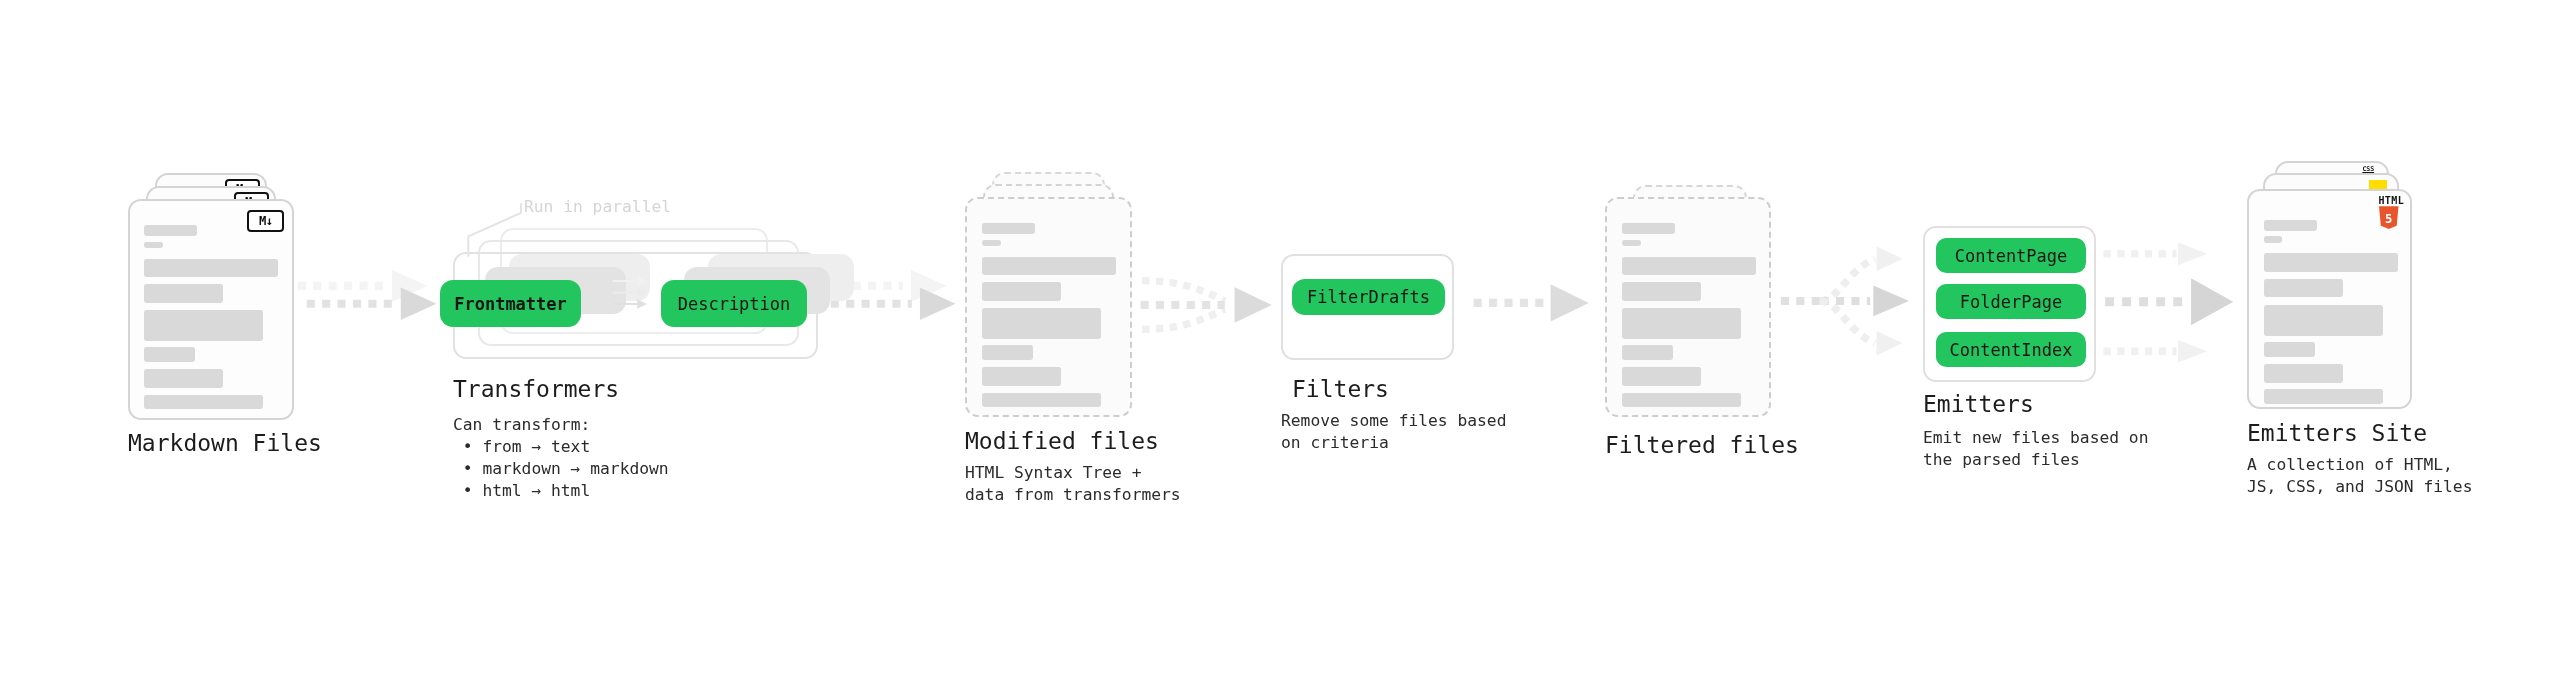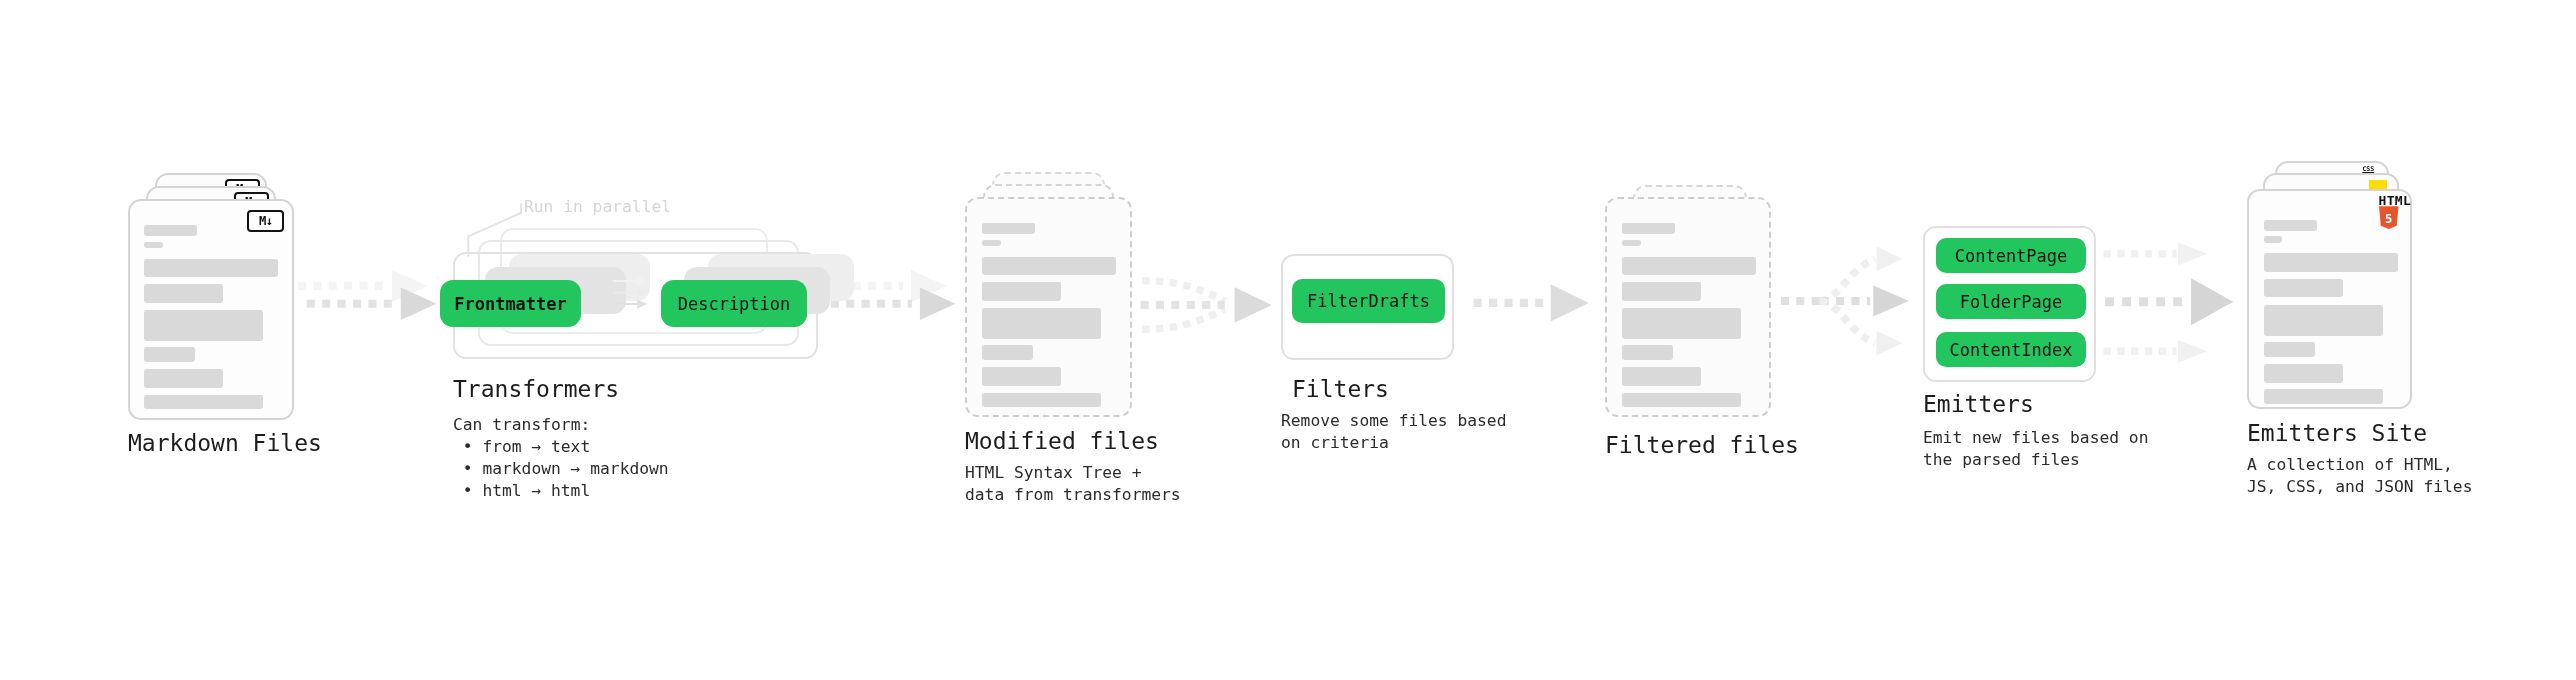--- a/index.html
+++ b/index.html
@@ -28,21 +28,21 @@
     width:32.5px;height:18px;letter-spacing:-0.8px;}
   .md-badge.small{top:4.1px;right:4.9px;width:31px;height:16.3px;}
   .md-badge.front{top:9px;right:8.1px;}
 
   
   .css-badge{position:absolute;top:3.3px;right:10.6px;width:16.3px;text-align:center;}
   .css-txt{font-size:6.5px;font-weight:bold;color:#111;line-height:6.5px;text-decoration:underline;}
   .css-bar{height:2.8px;width:16.3px;background:#2f6fe4;margin-top:0.8px;}
   .js-badge{position:absolute;top:4.9px;right:9.8px;width:18px;height:9.8px;background:#ffdd00;}
   .h5-badge{position:absolute;top:5.7px;right:10.6px;width:21px;text-align:center;}
-  .h5-txt{font-size:13px;font-weight:bold;color:#111;letter-spacing:0.4px;line-height:8.1px;}
+  .h5-txt{font-size:10px;font-weight:bold;color:#111;letter-spacing:0.4px;line-height:8.1px;}
 
   
   .stage-title{position:absolute;font-size:23px;line-height:28px;color:#1c1c1c;font-weight:500;white-space:nowrap;}
   .stage-sub{position:absolute;font-size:16.3px;line-height:22px;color:#2b2b2b;white-space:nowrap;}
   .bullet-line{padding-left:9.8px;}
 
   
   .tbox{position:absolute;border:2px solid #e2e2e2;border-radius:13px;box-sizing:border-box;background:transparent;}
   .pill{position:absolute;background:#22c55e;border-radius:13px;display:flex;align-items:center;justify-content:center;
     font-size:17px;color:#161616;white-space:nowrap;}
@@ -159,21 +159,21 @@
 
   <svg class="abs" style="left:1134px;top:256px;" width="150" height="98" viewBox="0 0 185 120">
     <path d="M 10,30 C 55,30 82,40 112,55" fill="none" stroke="#efefef" stroke-width="9" stroke-dasharray="9 8"></path>
     <path d="M 10,90 C 55,90 82,80 112,65" fill="none" stroke="#efefef" stroke-width="9" stroke-dasharray="9 8"></path>
     <line x1="8" y1="60" x2="112" y2="60" stroke="#e3e3e3" stroke-width="10" stroke-dasharray="10 9"></line>
     <polygon points="124,38 170,60 124,82" fill="#dbdbdb"></polygon>
   </svg>
 
   <div>
     <div class="obox" style="left:1281px;top:254px;width:173px;height:106px;"></div>
-    <div class="pill" style="left:1292px;top:279px;width:153px;height:44px;border-radius:10px;">FilterDrafts</div>
+    <div class="pill" style="left:1292px;top:279px;width:153px;height:36px;">FilterDrafts</div>
     <div class="stage-title" style="left:1281px;top:375px;margin-left:11px;">Filters</div>
     <div class="stage-sub" style="left:1281px;top:410px;">
       <div>Remove some files based</div>
       <div>on criteria</div>
     </div>
   </div>
 
   <svg class="abs" style="left:1467px;top:268px;" width="130" height="73" viewBox="0 0 160 90">
     <line x1="8" y1="43" x2="100" y2="43" stroke="#e3e3e3" stroke-width="10" stroke-dasharray="10 9"></line>
     <polygon points="103,20 150,43 103,66" fill="#dcdcdc"></polygon>

